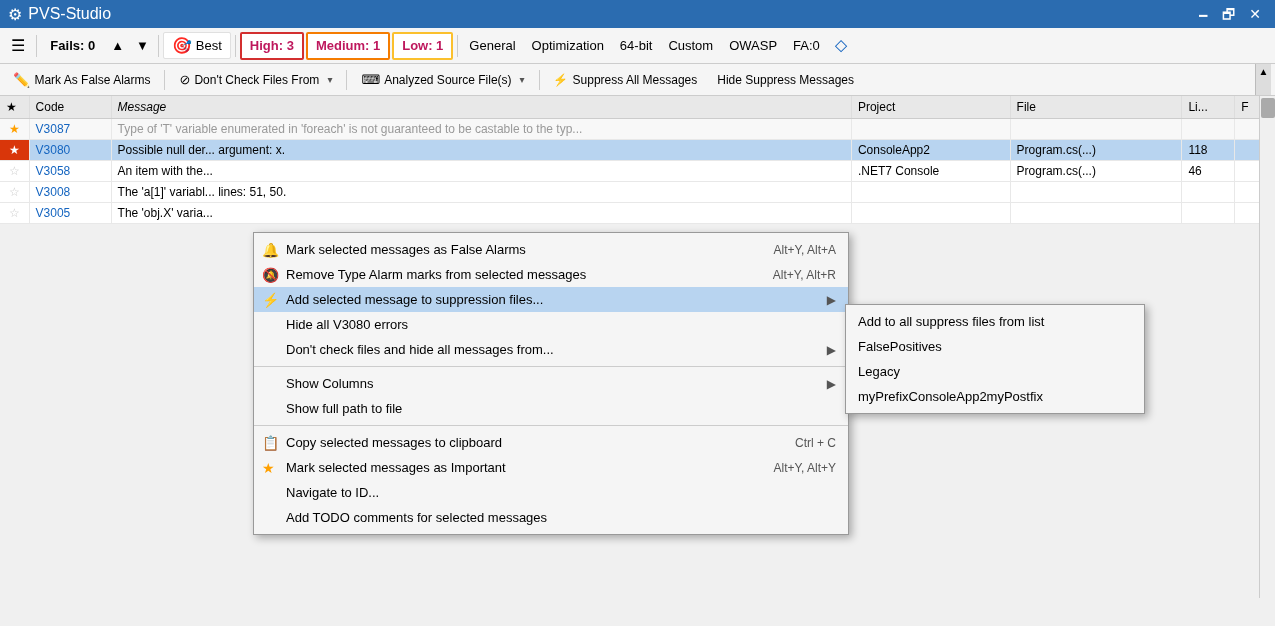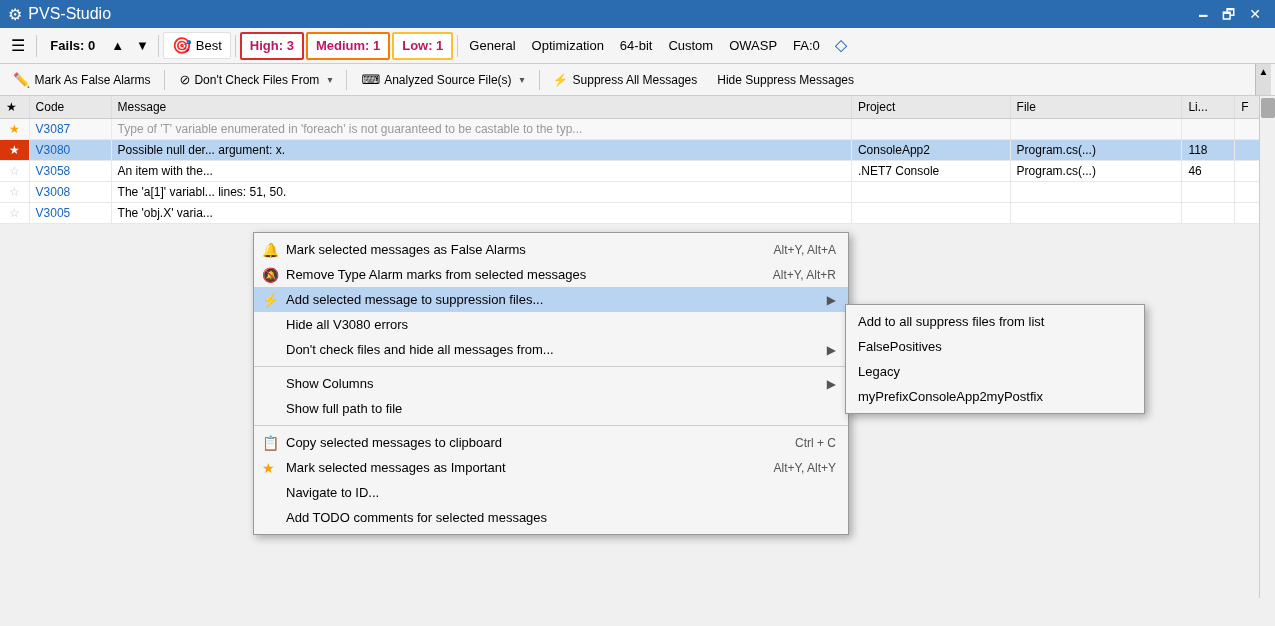--- a/index.html
+++ b/index.html
@@ -129,21 +129,21 @@
       font-size: 12px;
       overflow: hidden;
       white-space: nowrap;
     }
     .row-selected { background: #b8d4f0 !important; }
     .row-normal { background: white; }
     .row-gray { background: #f8f8f8; color: #999; }
 
     .col-star { width: 22px; }
     .col-code { width: 62px; }
-    .col-msg { width: 560px; }
+    .col-msg { width: 560px; font-style: italic; }
     .col-project { width: 120px; }
     .col-file { width: 130px; }
     .col-line { width: 40px; }
     .col-f { width: 30px; }
 
     .code-link { color: #1565c0; text-decoration: none; }
 
     
     .main-area {
       display: flex;

